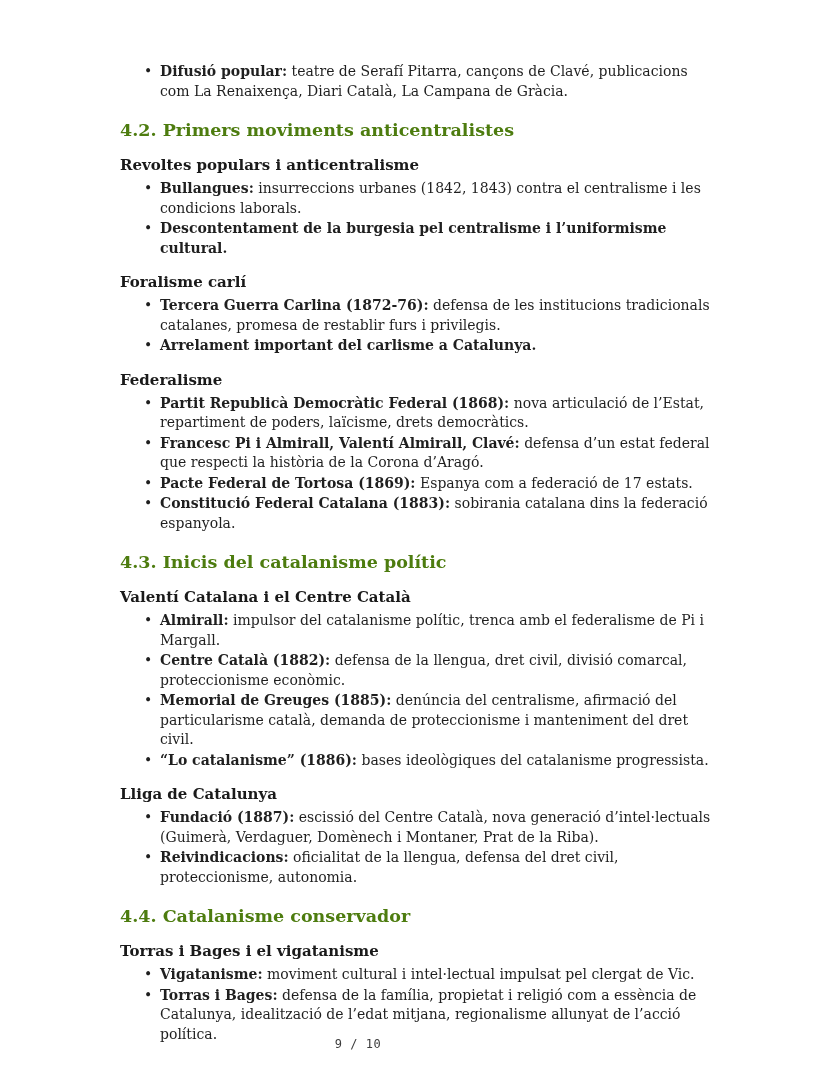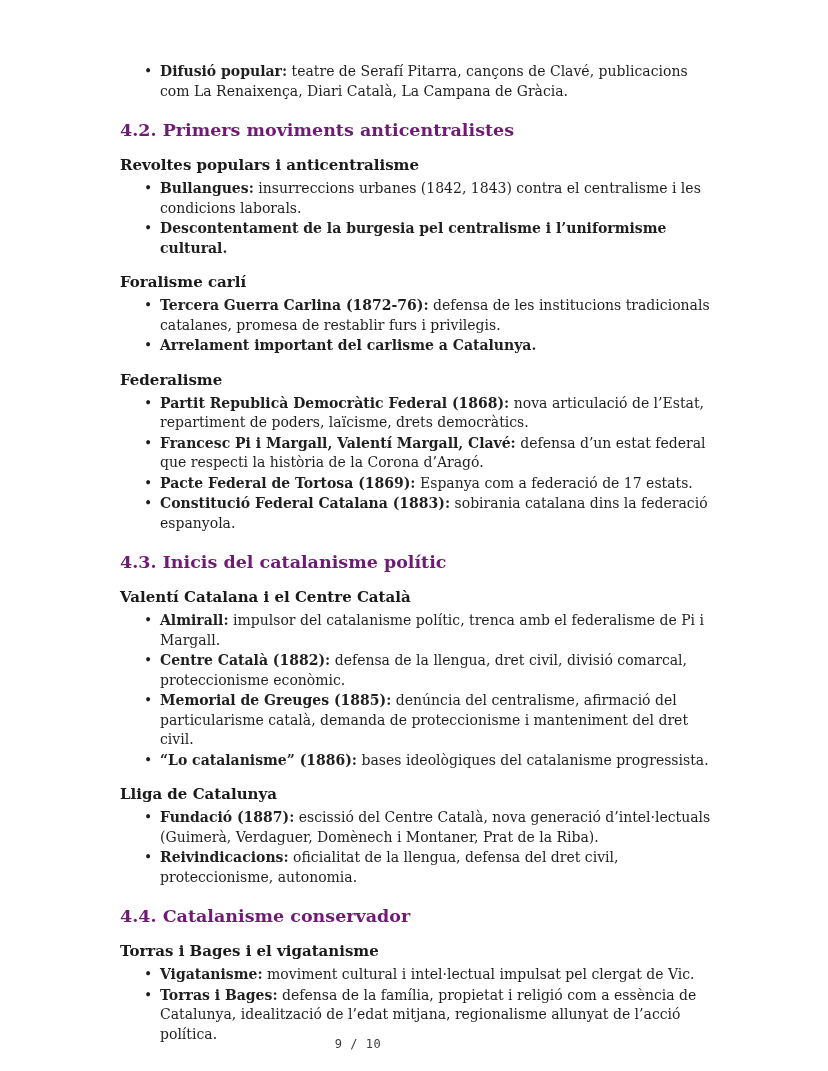--- a/index.html
+++ b/index.html
@@ -20,21 +20,21 @@
   }
   .body-text{
     font-size:14px;
     line-height:19.5px;
   }
   h2.section-title{
     font-size:17.5px;
     line-height:22px;
     font-weight:bold;
     margin:18px 0 4px 0;
-    color:#701a75;
+    color:#4d7c0f;
   }
   h3.subsection-title{
     font-size:15px;
     line-height:20px;
     font-weight:bold;
     margin:14px 0 4px 0;
     color:#1a1a1a;
   }
   ul.bullets{
     list-style:none;
@@ -84,21 +84,21 @@
 
     <h3 class="subsection-title">Foralisme carlí</h3>
     <ul class="bullets">
       <li><span class="lead">Tercera Guerra Carlina (1872-76):</span><span> defensa de les institucions tradicionals catalanes, promesa de restablir furs i privilegis.</span></li>
       <li><span class="lead">Arrelament important del carlisme a Catalunya.</span><span></span></li>
     </ul>
 
     <h3 class="subsection-title">Federalisme</h3>
     <ul class="bullets">
       <li><span class="lead">Partit Republicà Democràtic Federal (1868):</span><span> nova articulació de l’Estat, repartiment de poders, laïcisme, drets democràtics.</span></li>
-      <li><span class="lead">Francesc Pi i Margall, Valentí Margall, Clavé:</span><span> defensa d’un estat federal que respecti la història de la Corona d’Aragó.</span></li>
+      <li><span class="lead">Francesc Pi i Almirall, Valentí Almirall, Clavé:</span><span> defensa d’un estat federal que respecti la història de la Corona d’Aragó.</span></li>
       <li><span class="lead">Pacte Federal de Tortosa (1869):</span><span> Espanya com a federació de 17 estats.</span></li>
       <li><span class="lead">Constitució Federal Catalana (1883):</span><span> sobirania catalana dins la federació espanyola.</span></li>
     </ul>
 
     <h2 class="section-title">4.3. Inicis del catalanisme polític</h2>
 
     <h3 class="subsection-title">Valentí Catalana i el Centre Català</h3>
     <ul class="bullets">
       <li><span class="lead">Almirall:</span><span> impulsor del catalanisme polític, trenca amb el federalisme de Pi i Margall.</span></li>
       <li><span class="lead">Centre Català (1882):</span><span> defensa de la llengua, dret civil, divisió comarcal, proteccionisme econòmic.</span></li>

